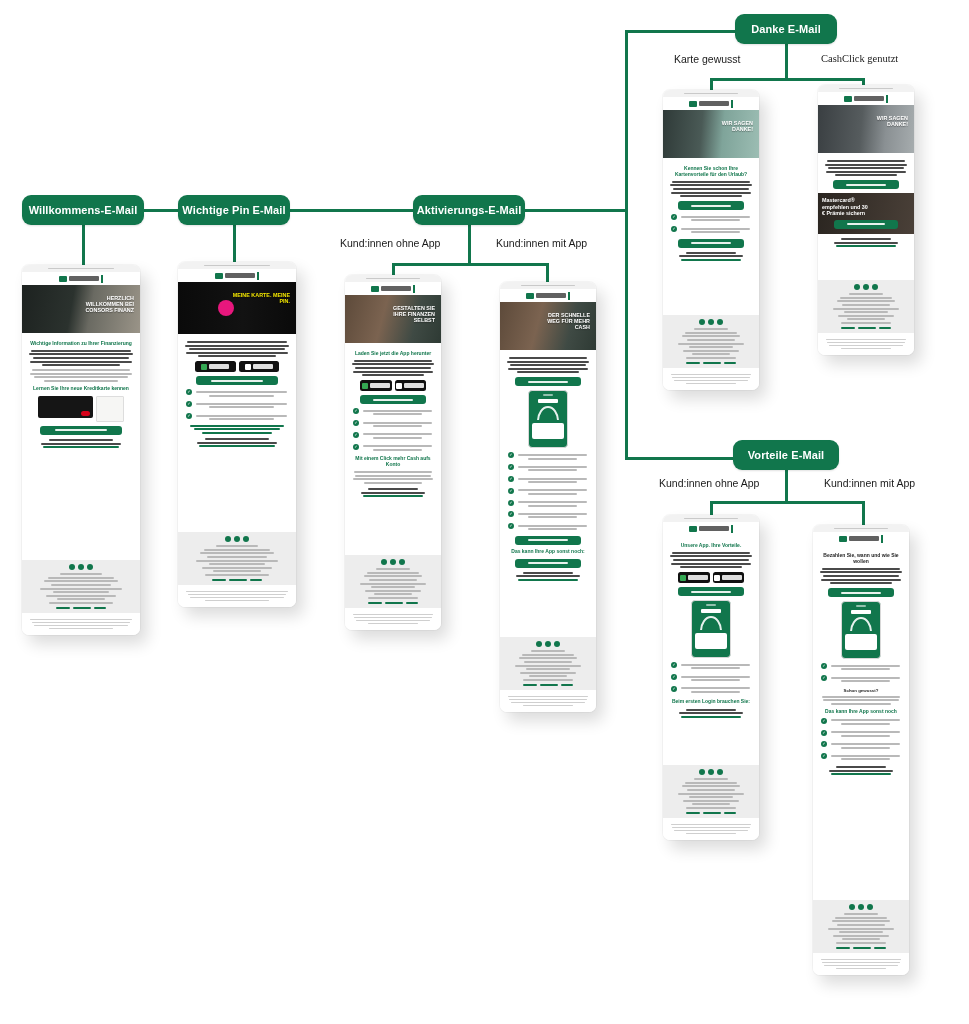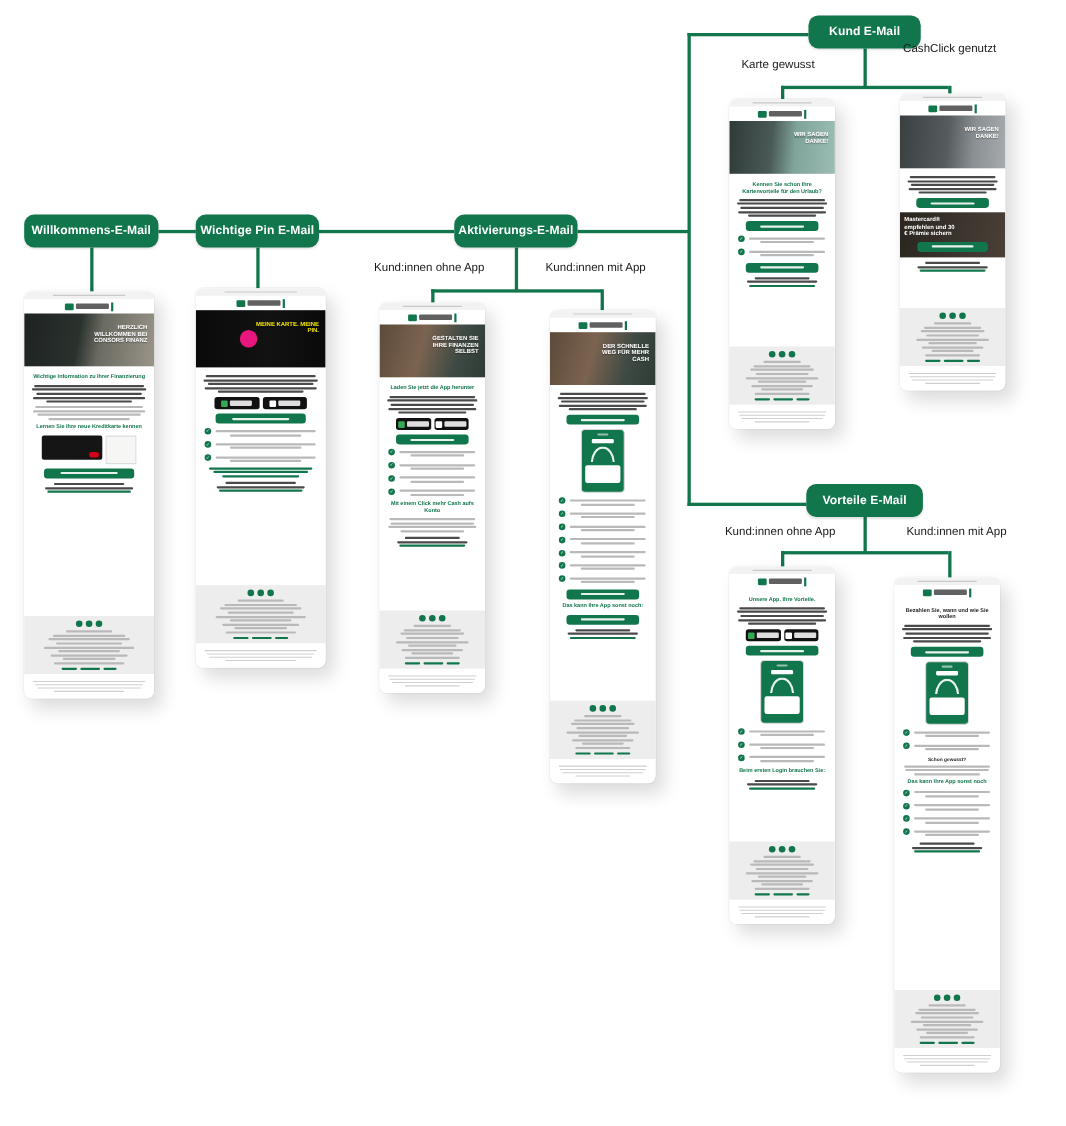--- a/index.html
+++ b/index.html
@@ -151,29 +151,29 @@
     <div class="node" style="left: 22px; top: 195px; width: 122px; height: 30px; font-size: 11px; background: rgb(17, 118, 76);">
       <span>Willkommens-E-Mail</span>
     </div>
     <div class="node" style="left: 178px; top: 195px; width: 112px; height: 30px; font-size: 11px; background: rgb(17, 118, 76);">
       <span>Wichtige Pin E-Mail</span>
     </div>
     <div class="node" style="left: 413px; top: 195px; width: 112px; height: 30px; font-size: 11px; background: rgb(17, 118, 76);">
       <span>Aktivierungs-E-Mail</span>
     </div>
     <div class="node" style="left: 735px; top: 14px; width: 102px; height: 30px; font-size: 11px; background: rgb(17, 118, 76);">
-      <span>Kund E-Mail</span>
+      <span>Danke E-Mail</span>
     </div>
     <div class="node" style="left: 733px; top: 440px; width: 106px; height: 30px; font-size: 11px; background: rgb(17, 118, 76);">
       <span>Vorteile E-Mail</span>
     </div>
     <div class="blabel" style="left: 340px; top: 237px;">Kund:innen ohne App</div>
     <div class="blabel" style="left: 496px; top: 237px;">Kund:innen mit App</div>
     <div class="blabel" style="left: 674px; top: 53px;">Karte gewusst</div>
-    <div class="blabel" style="left: 821px; top: 38px;">CashClick genutzt</div>
+    <div class="blabel" style="left: 821px; top: 53px; font-family: Liberation Serif, serif;">CashClick genutzt</div>
     <div class="blabel" style="left: 659px; top: 477px;">Kund:innen ohne App</div>
     <div class="blabel" style="left: 824px; top: 477px;">Kund:innen mit App</div>
     <div class="mock" style="left: 22px; top: 265px; width: 118px; height: 370px;">
       <div class="inner">
         <div class="pre">
           <span title="Consors Finanz | Hier online ansehen"></span>
         </div>
         <div class="brandbar" title="CONSORS FINANZ BNP PARIBAS">
           <div class="logo-sq"></div>
           <div class="logo-tx"></div>

